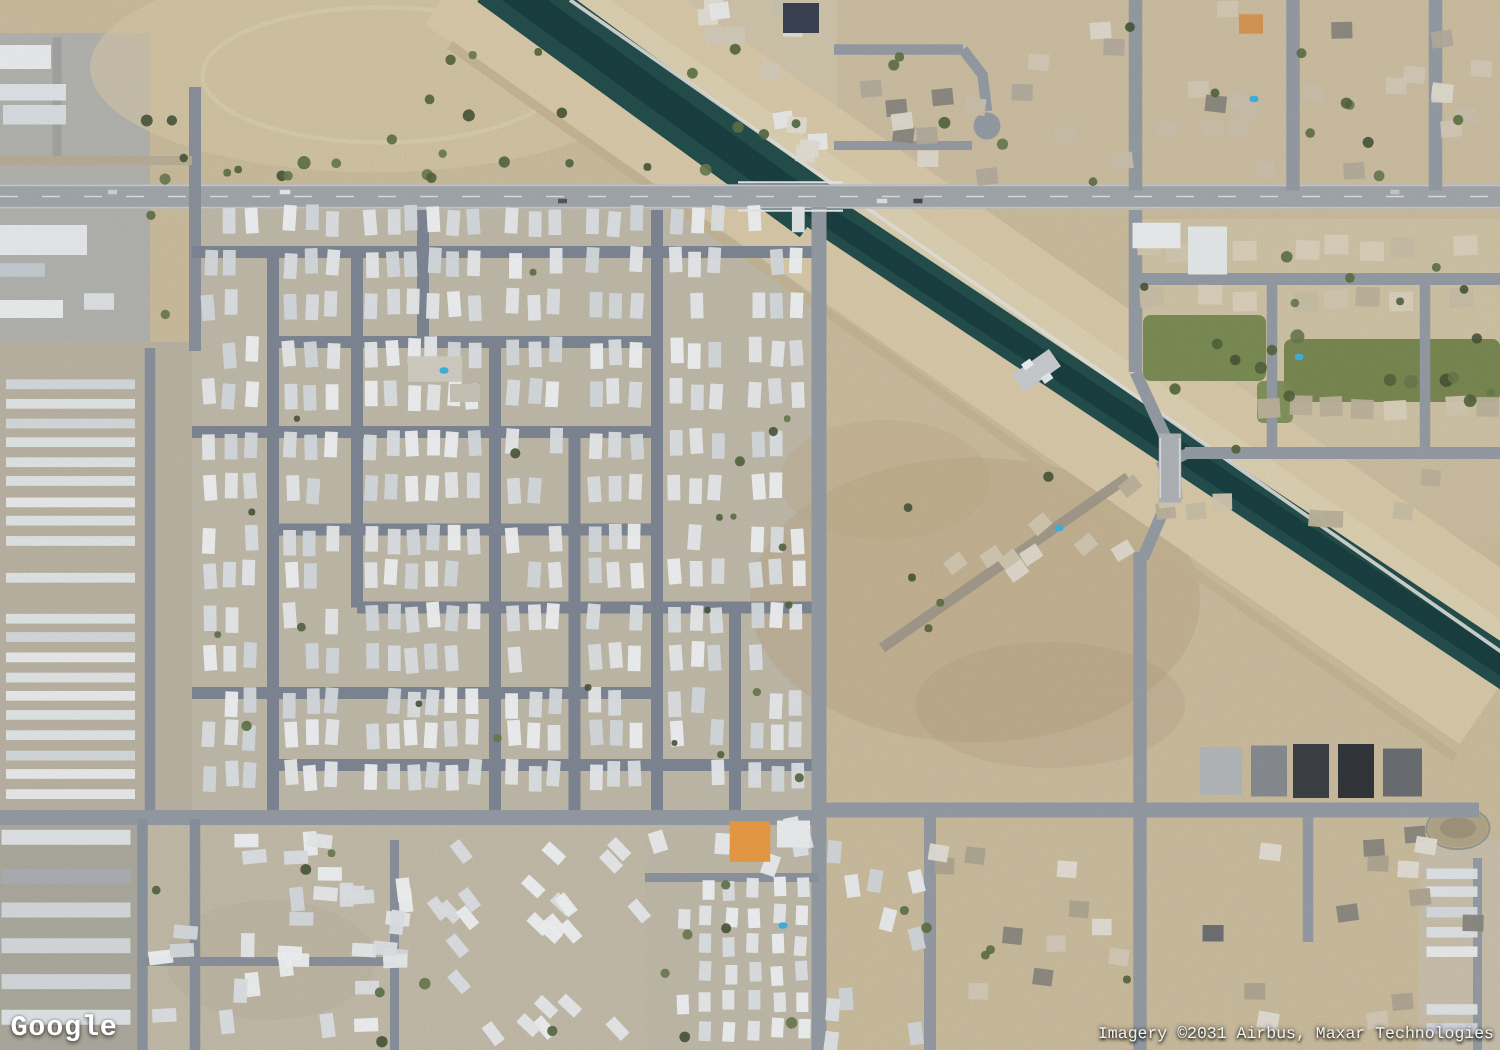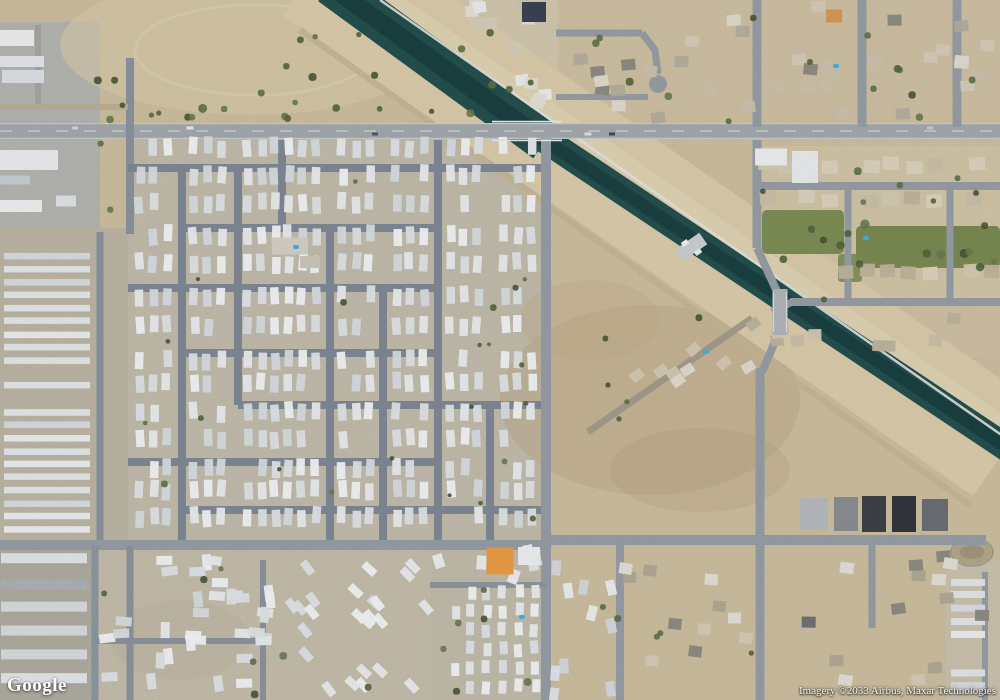--- a/index.html
+++ b/index.html
@@ -1,17 +1,17 @@
 <!DOCTYPE html>
 <html><head>
 <meta charset="utf-8">
 <style>
   html,body{margin:0;padding:0;background:#000;}
   .viewport{position:relative;width:1000px;height:700px;overflow:hidden;
-    font-family:Liberation Serif, serif;}
+    font-family:Liberation Mono, monospace;}
   .viewport svg{display:block;position:absolute;left:0;top:0;}
   .logo{position:absolute;left:7px;bottom:4px;color:#fff;font-size:19px;font-weight:700;
     letter-spacing:.5px;text-shadow:0 1px 3px rgba(0,0,0,.55),0 0 2px rgba(0,0,0,.4);
     cursor:pointer;user-select:none;}
   .attribution{position:absolute;right:4px;bottom:4px;color:#f1f1f1;font-size:11px;
     text-shadow:0 0 3px rgba(0,0,0,.9),0 1px 2px rgba(0,0,0,.8);user-select:none;}
 </style>
 </head>
 <body>
 
@@ -841,14 +841,14 @@
       <g>
         <ellipse cx="296" cy="247" rx="3" ry="2.2" fill="#45b6e6"></ellipse>
         <ellipse cx="522" cy="617" rx="3" ry="2.2" fill="#45b6e6"></ellipse>
         <ellipse cx="836" cy="66" rx="3" ry="2.2" fill="#45b6e6"></ellipse>
         <ellipse cx="706" cy="352" rx="3" ry="2.2" fill="#45b6e6"></ellipse>
         <ellipse cx="866" cy="238" rx="3" ry="2.2" fill="#45b6e6"></ellipse>
       </g>
       <rect id="grain-rect" x="0" y="0" width="1000" height="700" filter="url(#grain)" opacity="0.06"></rect>
   </svg>
   <div class="logo">Google</div>
-  <div class="attribution">Imagery ©2033 Airbus, Maxar Technologies</div>
+  <div class="attribution">Imagery ©2031 Airbus, Maxar Technologies</div>
 </div>
 
 </body></html>

